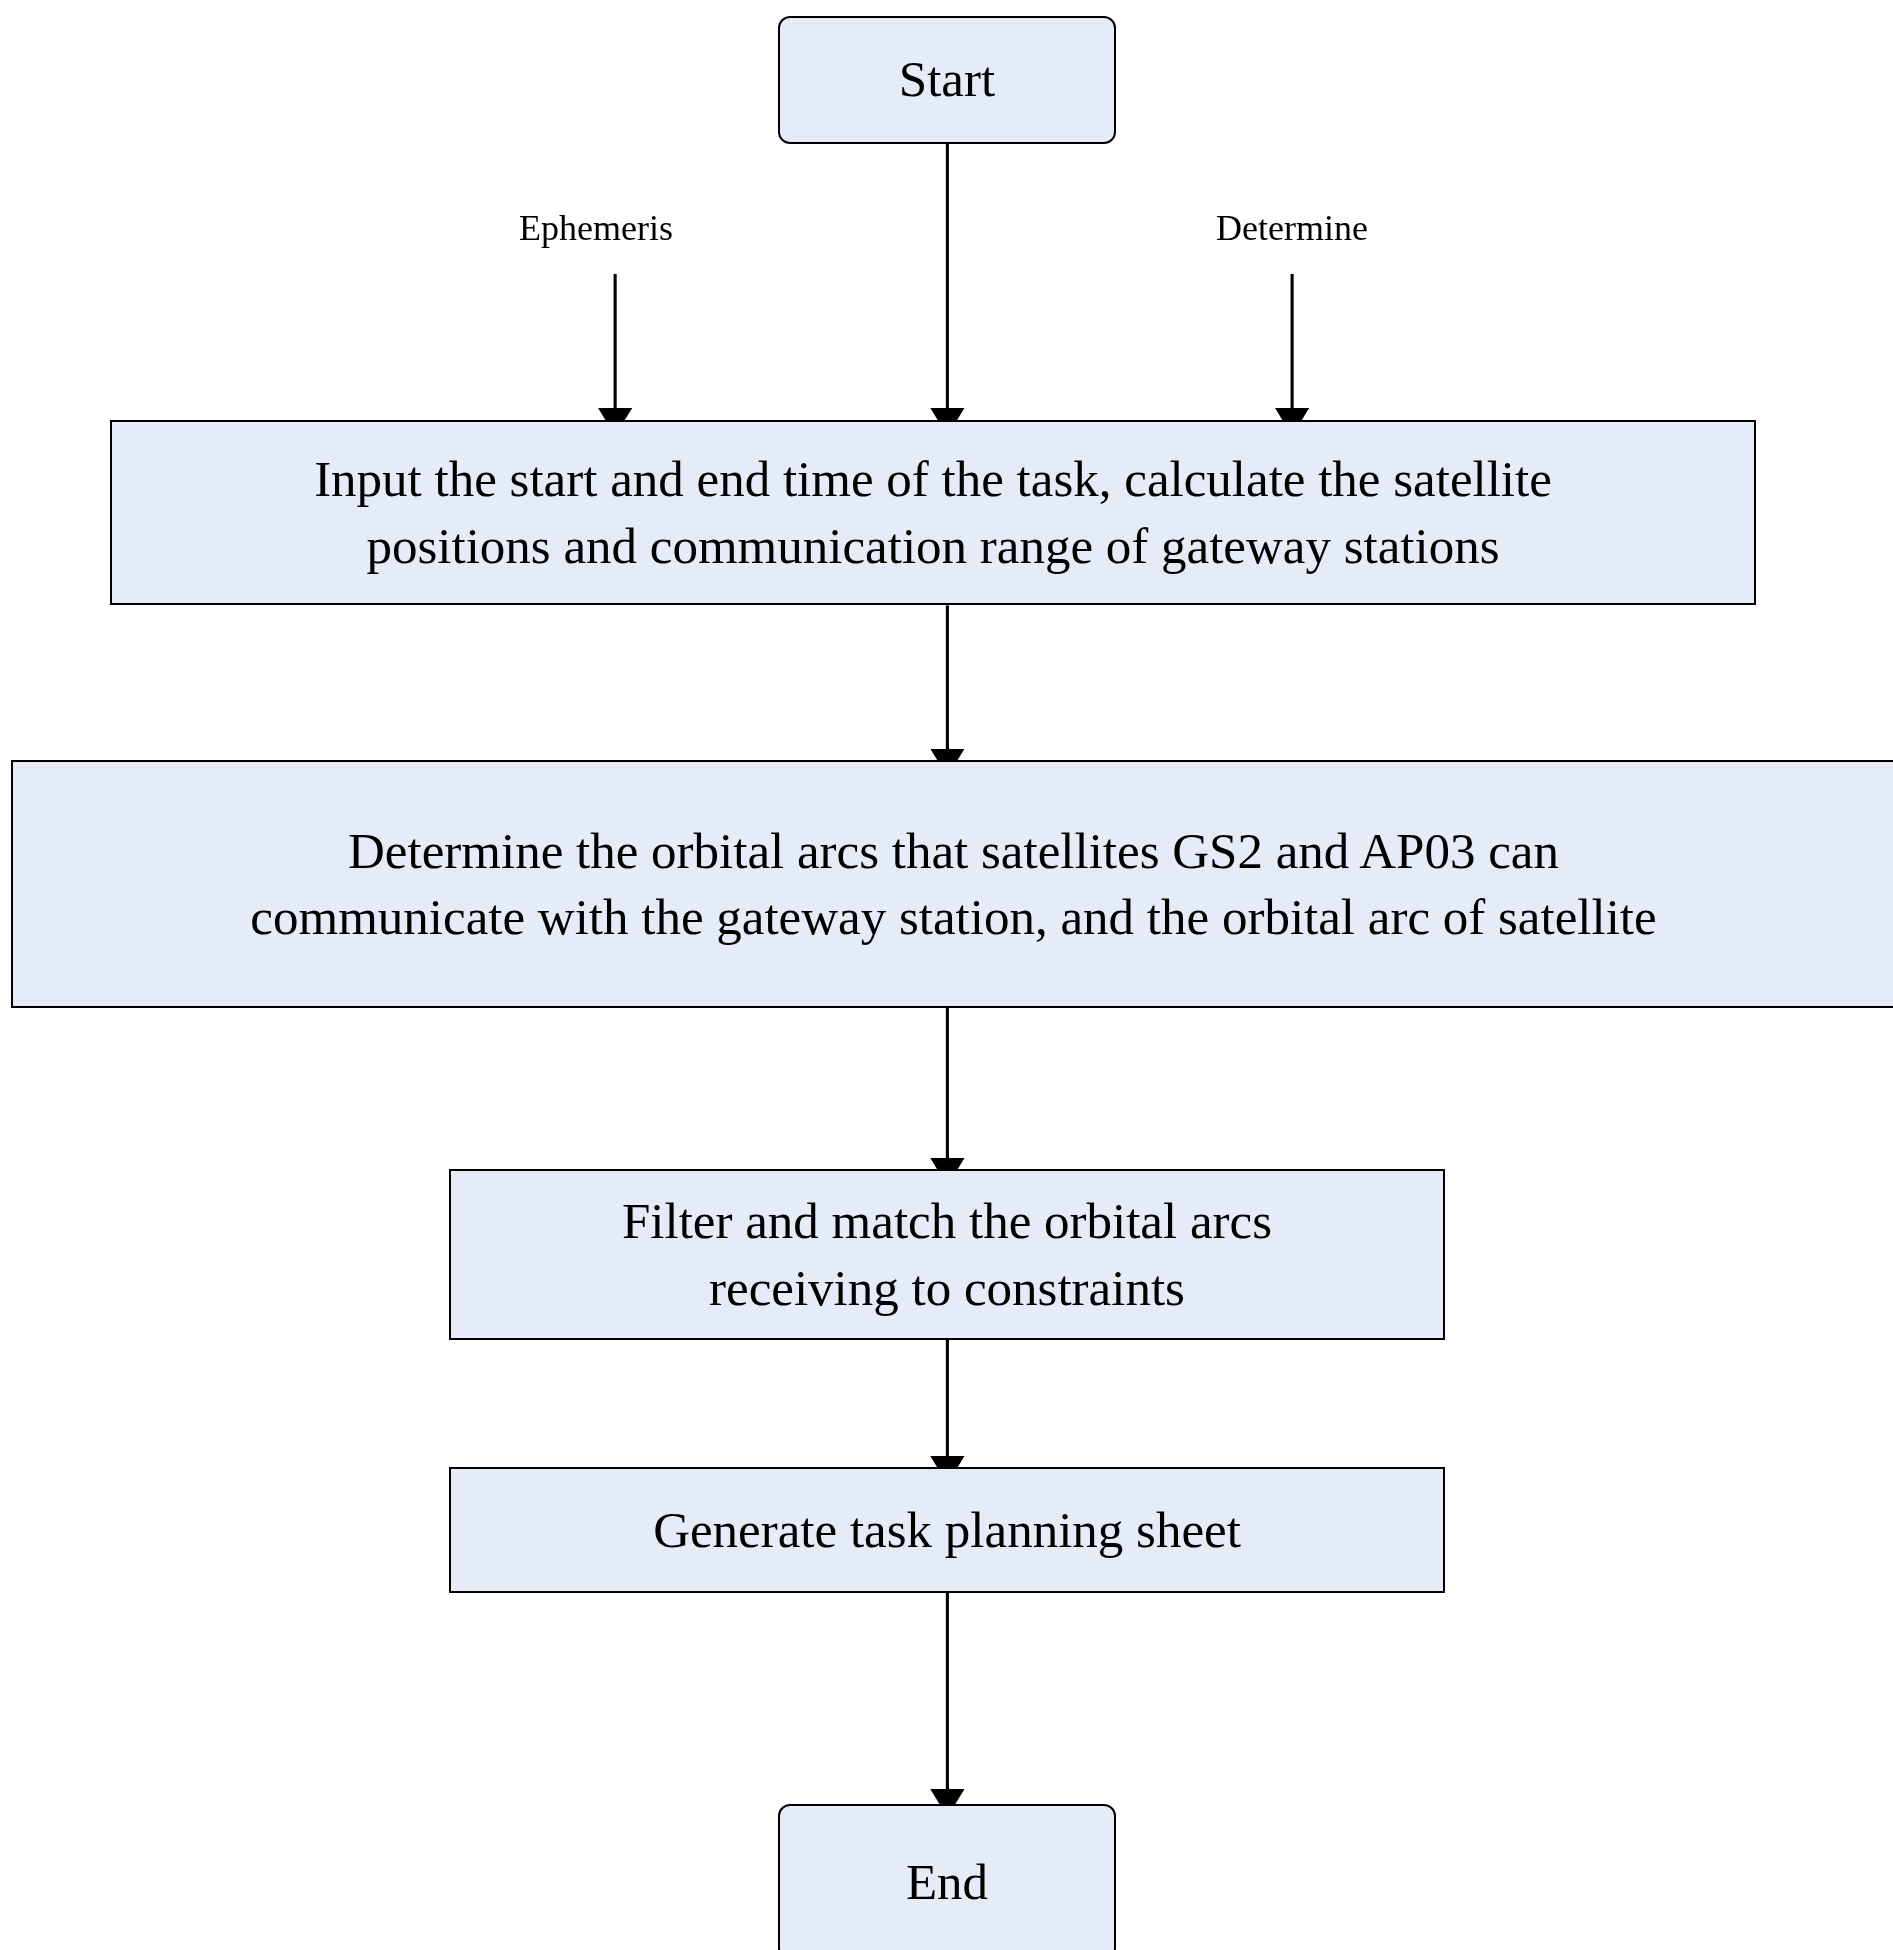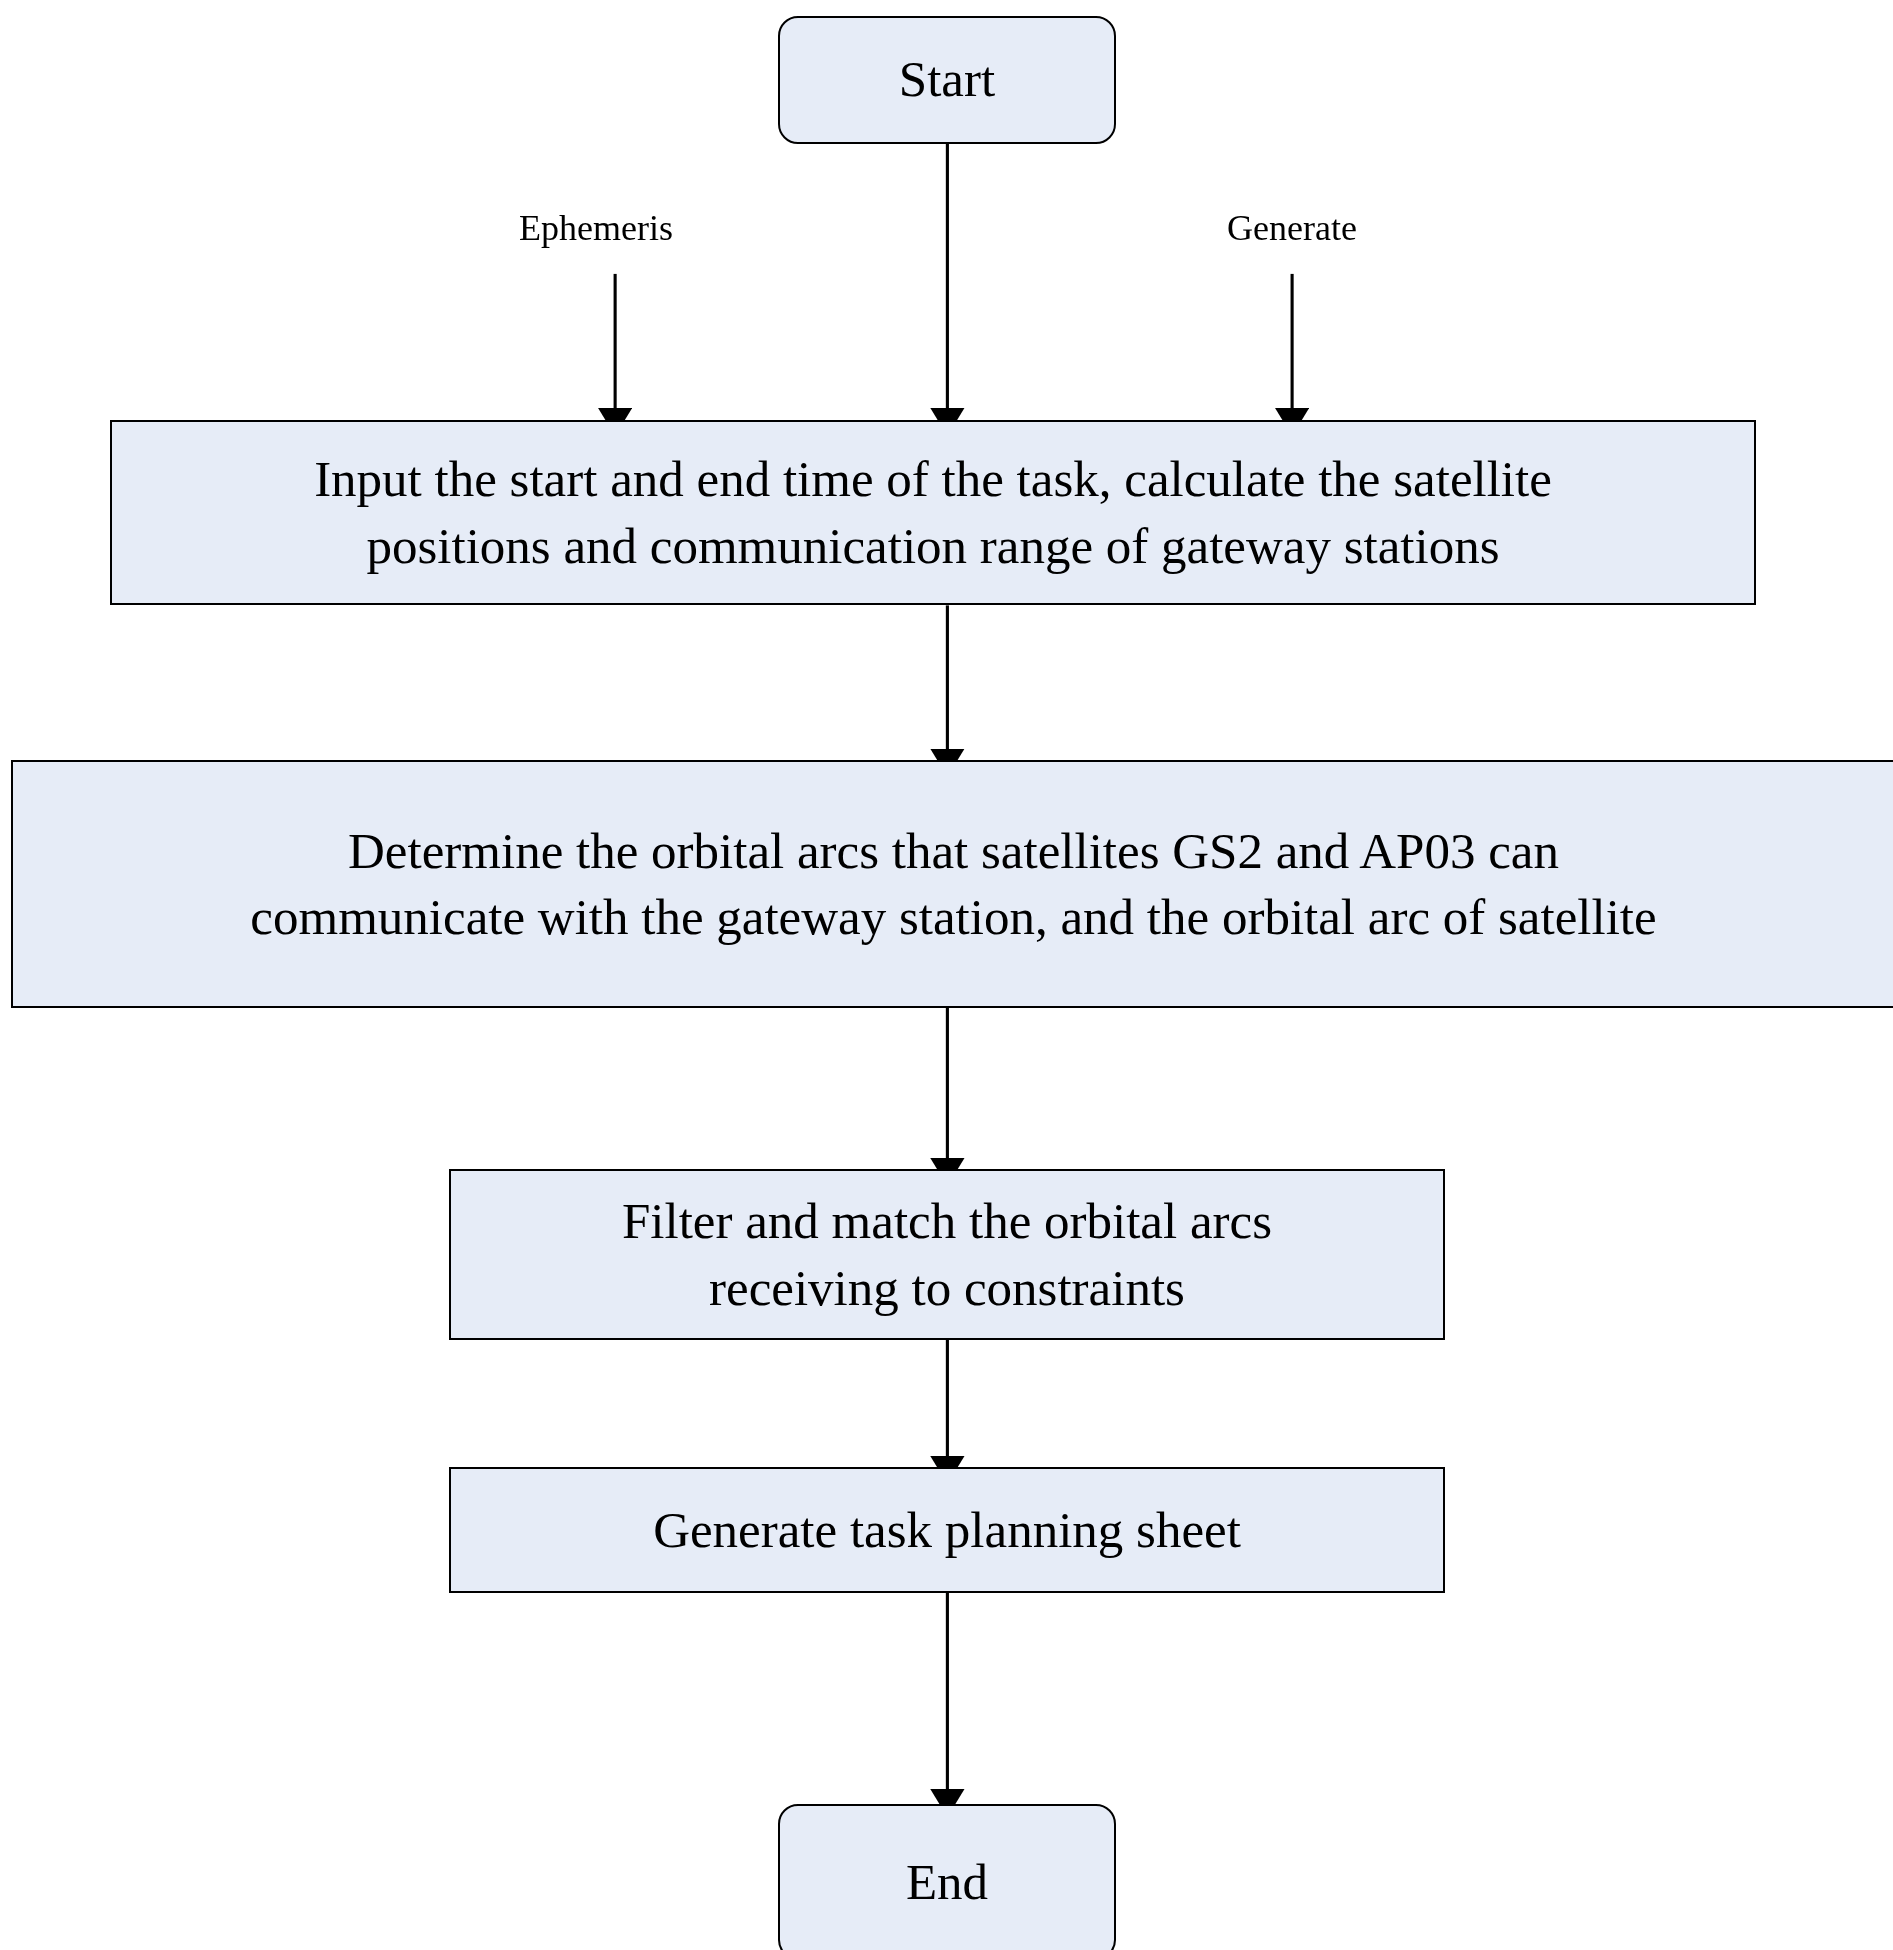--- a/index.html
+++ b/index.html
@@ -21,21 +21,21 @@
     box-sizing: border-box;
     background: #e6ecf7;
     border: 2.3px solid #000000;
     display: flex;
     align-items: center;
     justify-content: center;
     text-align: center;
     color: #000000;
   }
   .terminator {
-    border-radius: 20px;
+    border-radius: 12px;
     font-size: 51px;
     line-height: 1.15;
   }
   .process {
     font-size: 51px;
     line-height: 1.30;
     padding: 0 20px;
   }
   .process .txt {
     display: block;
@@ -85,21 +85,21 @@
 
     <line x1="1217" y1="2047" x2="1217" y2="2300" stroke="#000000" stroke-width="4" marker-end="url(#arrowhead)"></line>
   </svg>
 
   <div class="node terminator" style="left:778px; top:15.6px; width:338px; height:128px;">
     <span>Start</span>
   </div>
 
   <div class="edge-label" style="left:596px; top:210px;">Ephemeris</div>
 
-  <div class="edge-label" style="left:1292px; top:210px;">Generate</div>
+  <div class="edge-label" style="left:1292px; top:210px;">Determine</div>
 
   <div class="node process" style="left:110px; top:420px; width:1646px; height:185px;">
     <span class="txt">
       <span>Input the start and end time of the task, calculate the satellite</span><br>
       <span>positions and  communication range of gateway stations</span>
     </span>
   </div>
 
   <div class="node process" style="left:11px; top:760px; width:1885px; height:248px;justify-content:flex-end;">
     <span class="txt">

